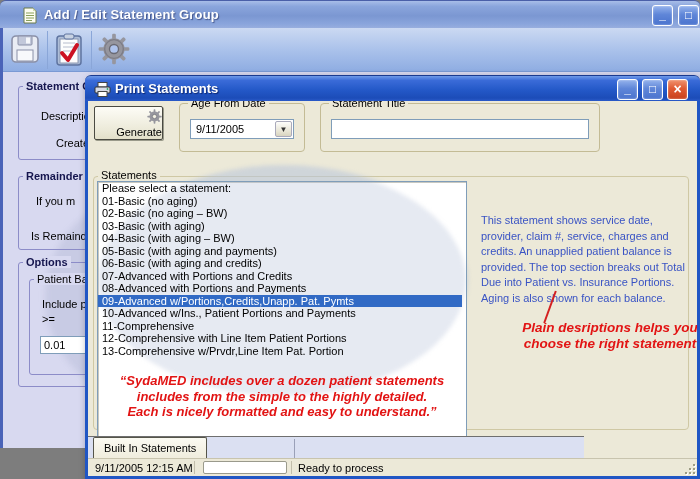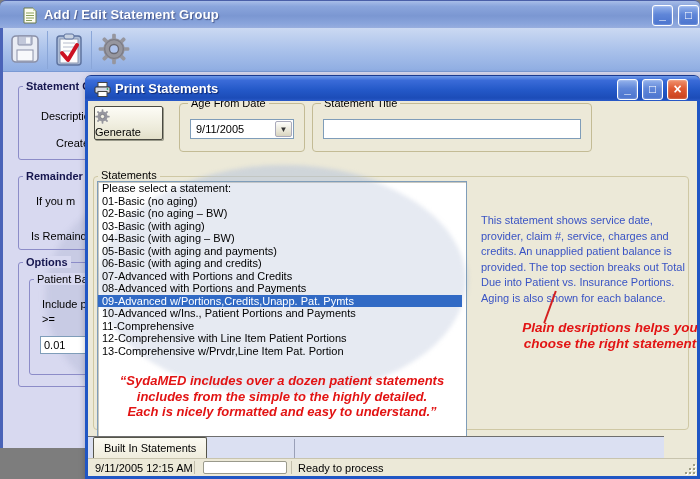--- a/index.html
+++ b/index.html
@@ -50,21 +50,21 @@
   .dlg-close { background:linear-gradient(180deg,#f0926e,#e05a33 45%,#c8401c); }
   .dlg-body { position:absolute; left:0; top:26px; width:615px; height:378px; background:#ece9d8;
     border:3px solid #2056c4; border-top:none; overflow:hidden; }
 
   .gb-t { position:absolute; border:1px solid #c3bb95; border-radius:4px; }
   .gb-t > .lbl { position:absolute; top:-7px; left:8px; background:#ece9d8; padding:0 3px; white-space:nowrap; color:#000;text-align:right; }
 
   .gen-btn { position:absolute; left:6px; top:5px; width:69px; height:34px;
     background:linear-gradient(180deg,#fdfcf6,#ecead9 70%,#e2dfc9);
     border:1px solid #4a4a42; border-radius:2px; box-shadow:1px 1px 0 #9a9a8a;
-    text-align:left; padding-top:2px; }
+    text-align:right; padding-top:2px; }
   .gen-btn .txt { display:block; margin-top:0px; }
 
   .combo { position:absolute; left:10px; top:15px; width:104px; height:20px; background:#fff;
     border:1px solid #7f9db9; }
   .combo .val { position:absolute; left:5px; top:3px; }
   .combo .drop { position:absolute; right:1px; top:1px; width:17px; height:16px;
     background:linear-gradient(180deg,#fdfdfb,#e6e3d2 70%,#d8d4c0);
     border:1px solid #aab; border-radius:2px; text-align:center; line-height:15px; font-size:8px; color:#333; }
 
   .stm-gb { position:absolute; left:5px; top:75px; width:596px; height:254px;
@@ -82,21 +82,21 @@
 
   .quote { position:absolute; left:0; top:191px; width:100%; text-align:center;
     color:#e21414; font-weight:bold; font-style:italic; font-size:13px; line-height:15.5px; z-index:2; }
 
   .desc { position:absolute; left:393px; top:112px; width:212px; color:#3953c4; line-height:15.5px; z-index:2; }
   .red-line { position:absolute; left:461px; top:189px; width:2px; height:34px; background:#d42020;
     transform:rotate(20deg); z-index:2; }
   .annot { position:absolute; left:416px; top:219px; width:212px; text-align:center;
     color:#e21414; font-weight:bold; font-style:italic; font-size:13.5px; line-height:16px; z-index:2; }
 
-  .tabstrip { position:absolute; left:0; bottom:18px; width:576px; height:22px; background:#dbe0f2;
+  .tabstrip { position:absolute; left:0; bottom:18px; width:496px; height:22px; background:#dbe0f2;
     border-top:1px solid #6f6f6f; z-index:3; }
   .d-tab { position:absolute; top:0px; height:22px; padding:4px 10px 0 10px; white-space:nowrap; }
   .d-tab.active { left:5px; background:linear-gradient(180deg,#fbfaf2,#efecdc); border:1px solid #55554a;
     border-bottom:none; border-radius:2px 2px 0 0; }
   .d-tab.disabled { left:108px; color:#9a9aa2; background:#0c4a6e; border:1px solid #b8bcd4;
     border-bottom:none; border-radius:2px 2px 0 0;margin-top:31px; }
   .tab-sep { position:absolute; left:206px; top:2px; width:1px; height:20px; background:#9aa0b8; }
 
   .statusbar { position:absolute; left:0; bottom:0; width:609px; height:18px; background:#ece9d8;
     border-top:1px solid #c8c4ae; z-index:3; }
@@ -217,21 +217,21 @@
       </div>
 
       <div class="gb-t" style="left:91px; top:2px; width:126px; height:49px;">
         <span class="lbl">Age From Date</span>
         <div class="combo">
           <span class="val">9/11/2005</span>
           <span class="drop">▼</span>
         </div>
       </div>
 
-      <div class="gb-t" style="left:224px; top:2px; width:280px; height:49px;">
+      <div class="gb-t" style="left:232px; top:2px; width:280px; height:49px;">
         <span class="lbl">Statement Title</span>
         <input class="xp-input" style="left: 10px; top: 15px; width: 258px; height: 20px;" value="">
       </div>
 
       <div class="wm-out"></div>
       <div class="stm-gb"></div>
       <span class="stm-lbl">Statements</span>
 
       <div class="listbox">
         <div class="wm-in"></div>

